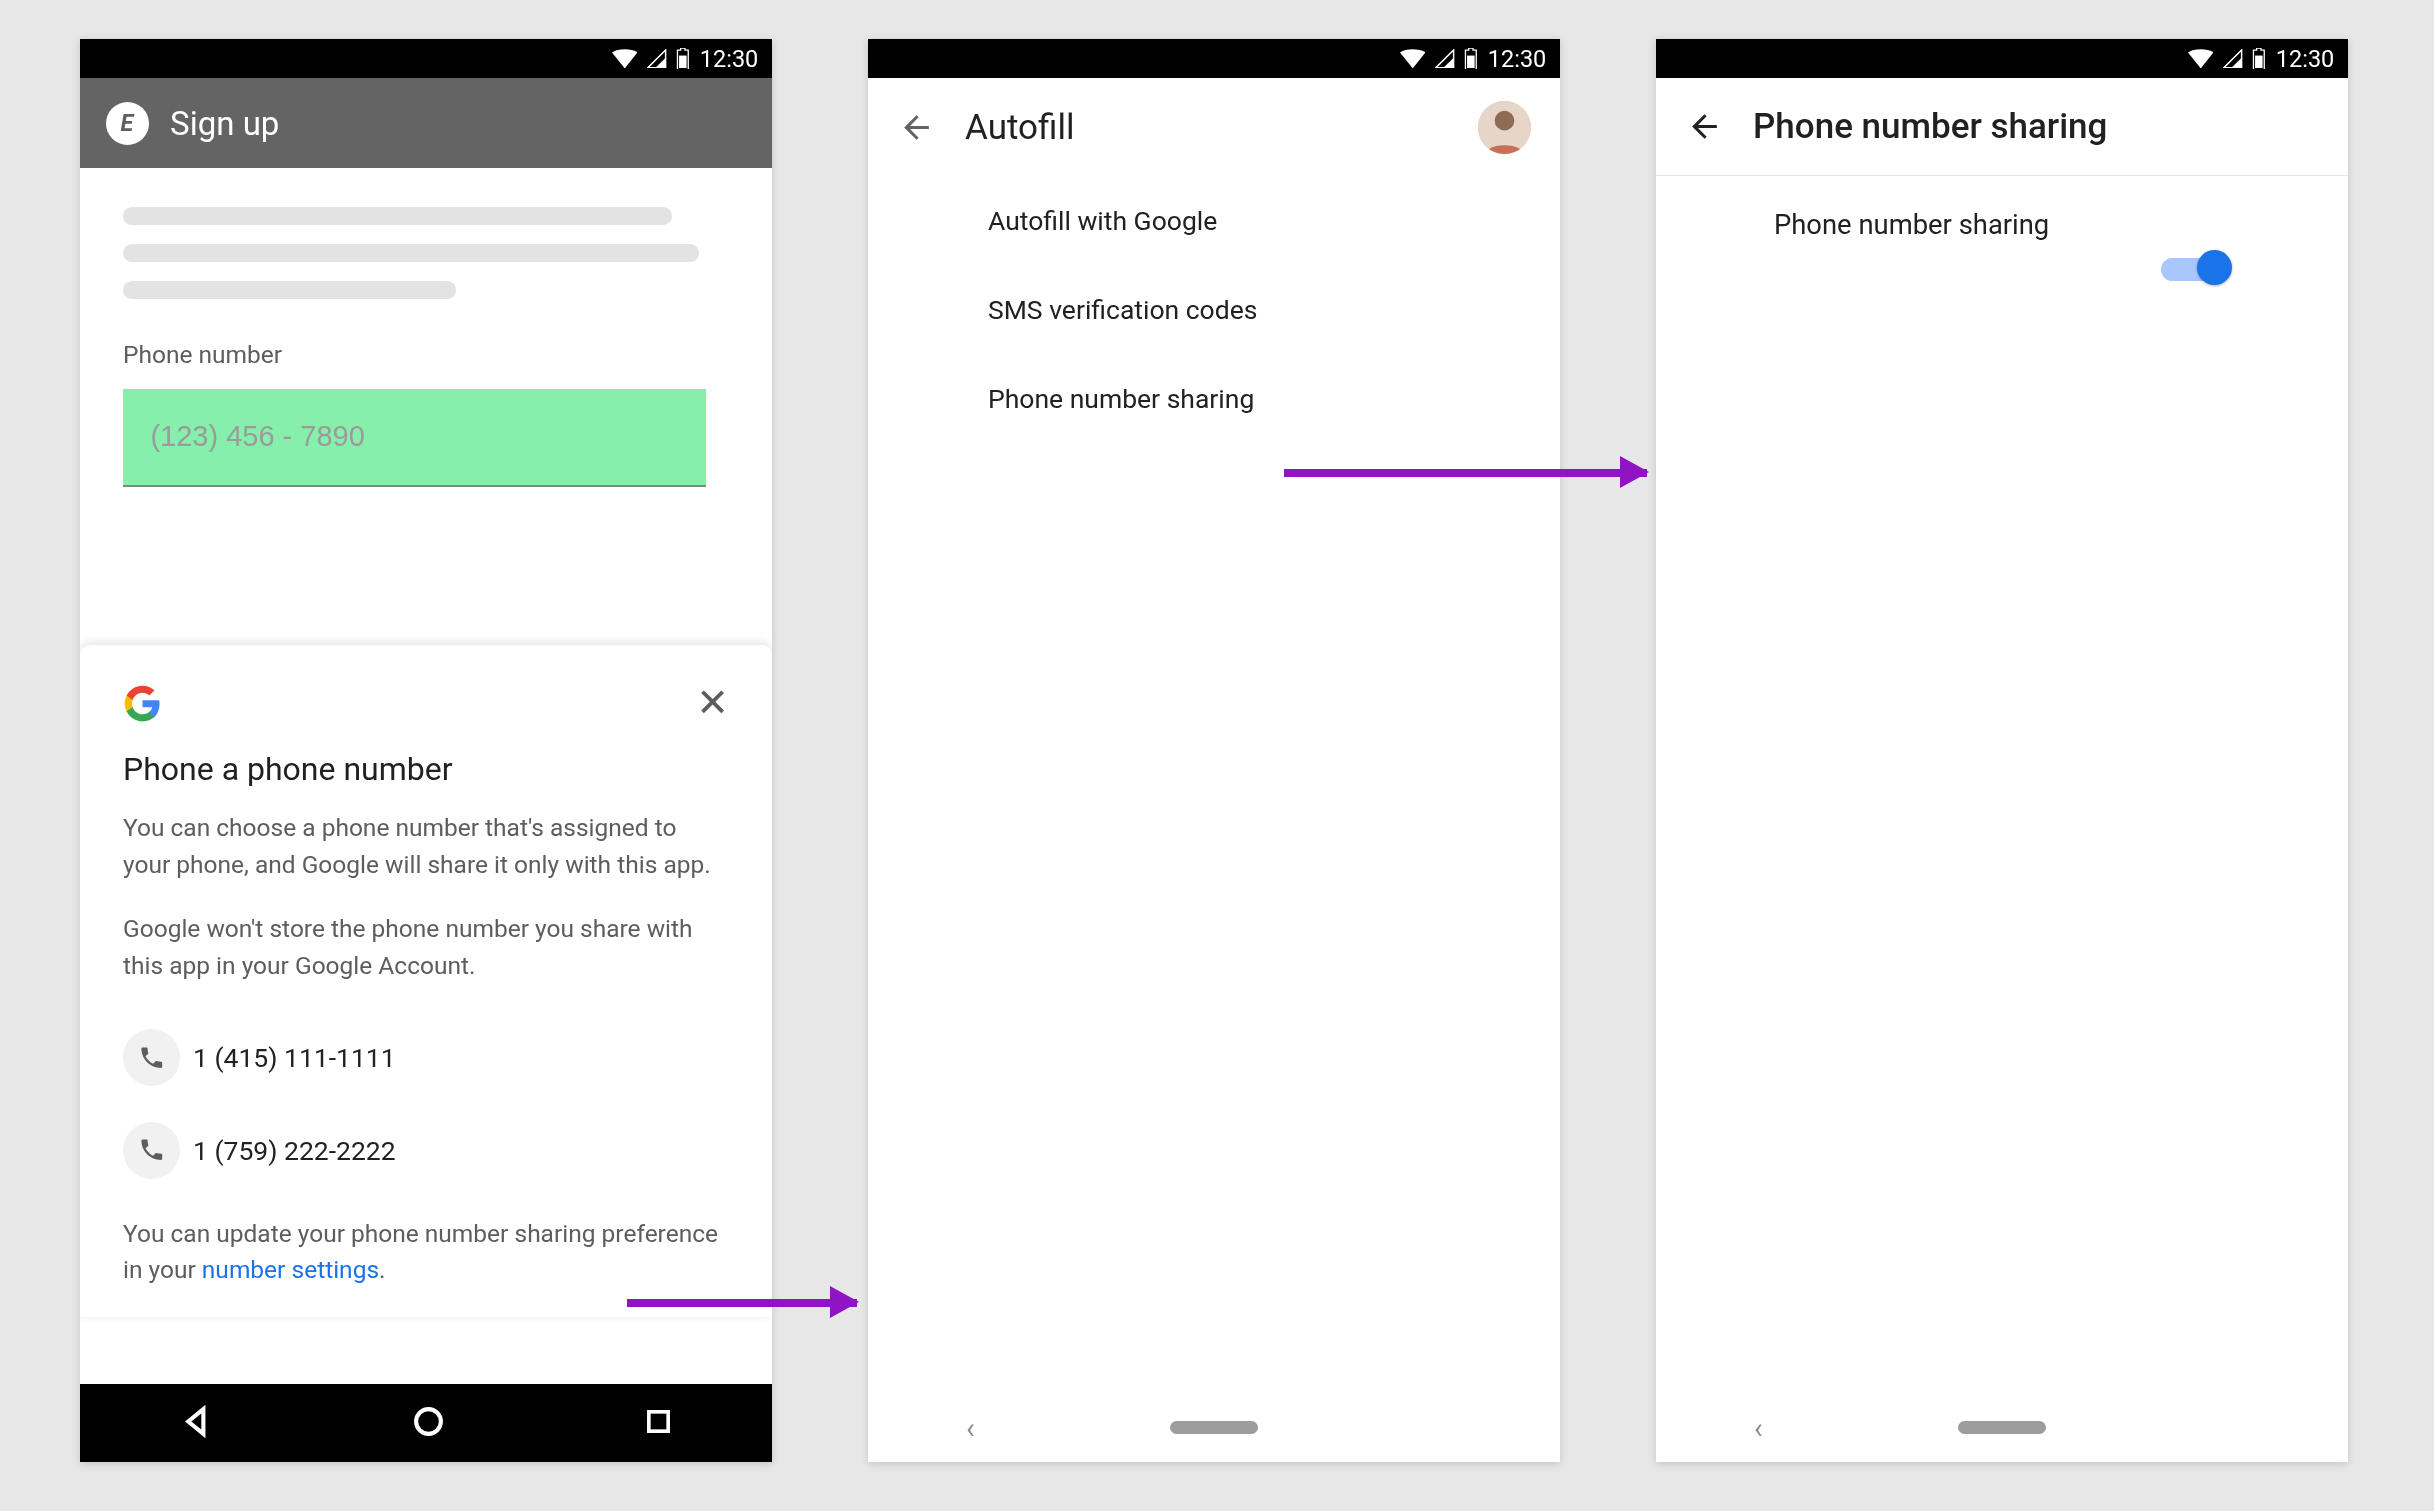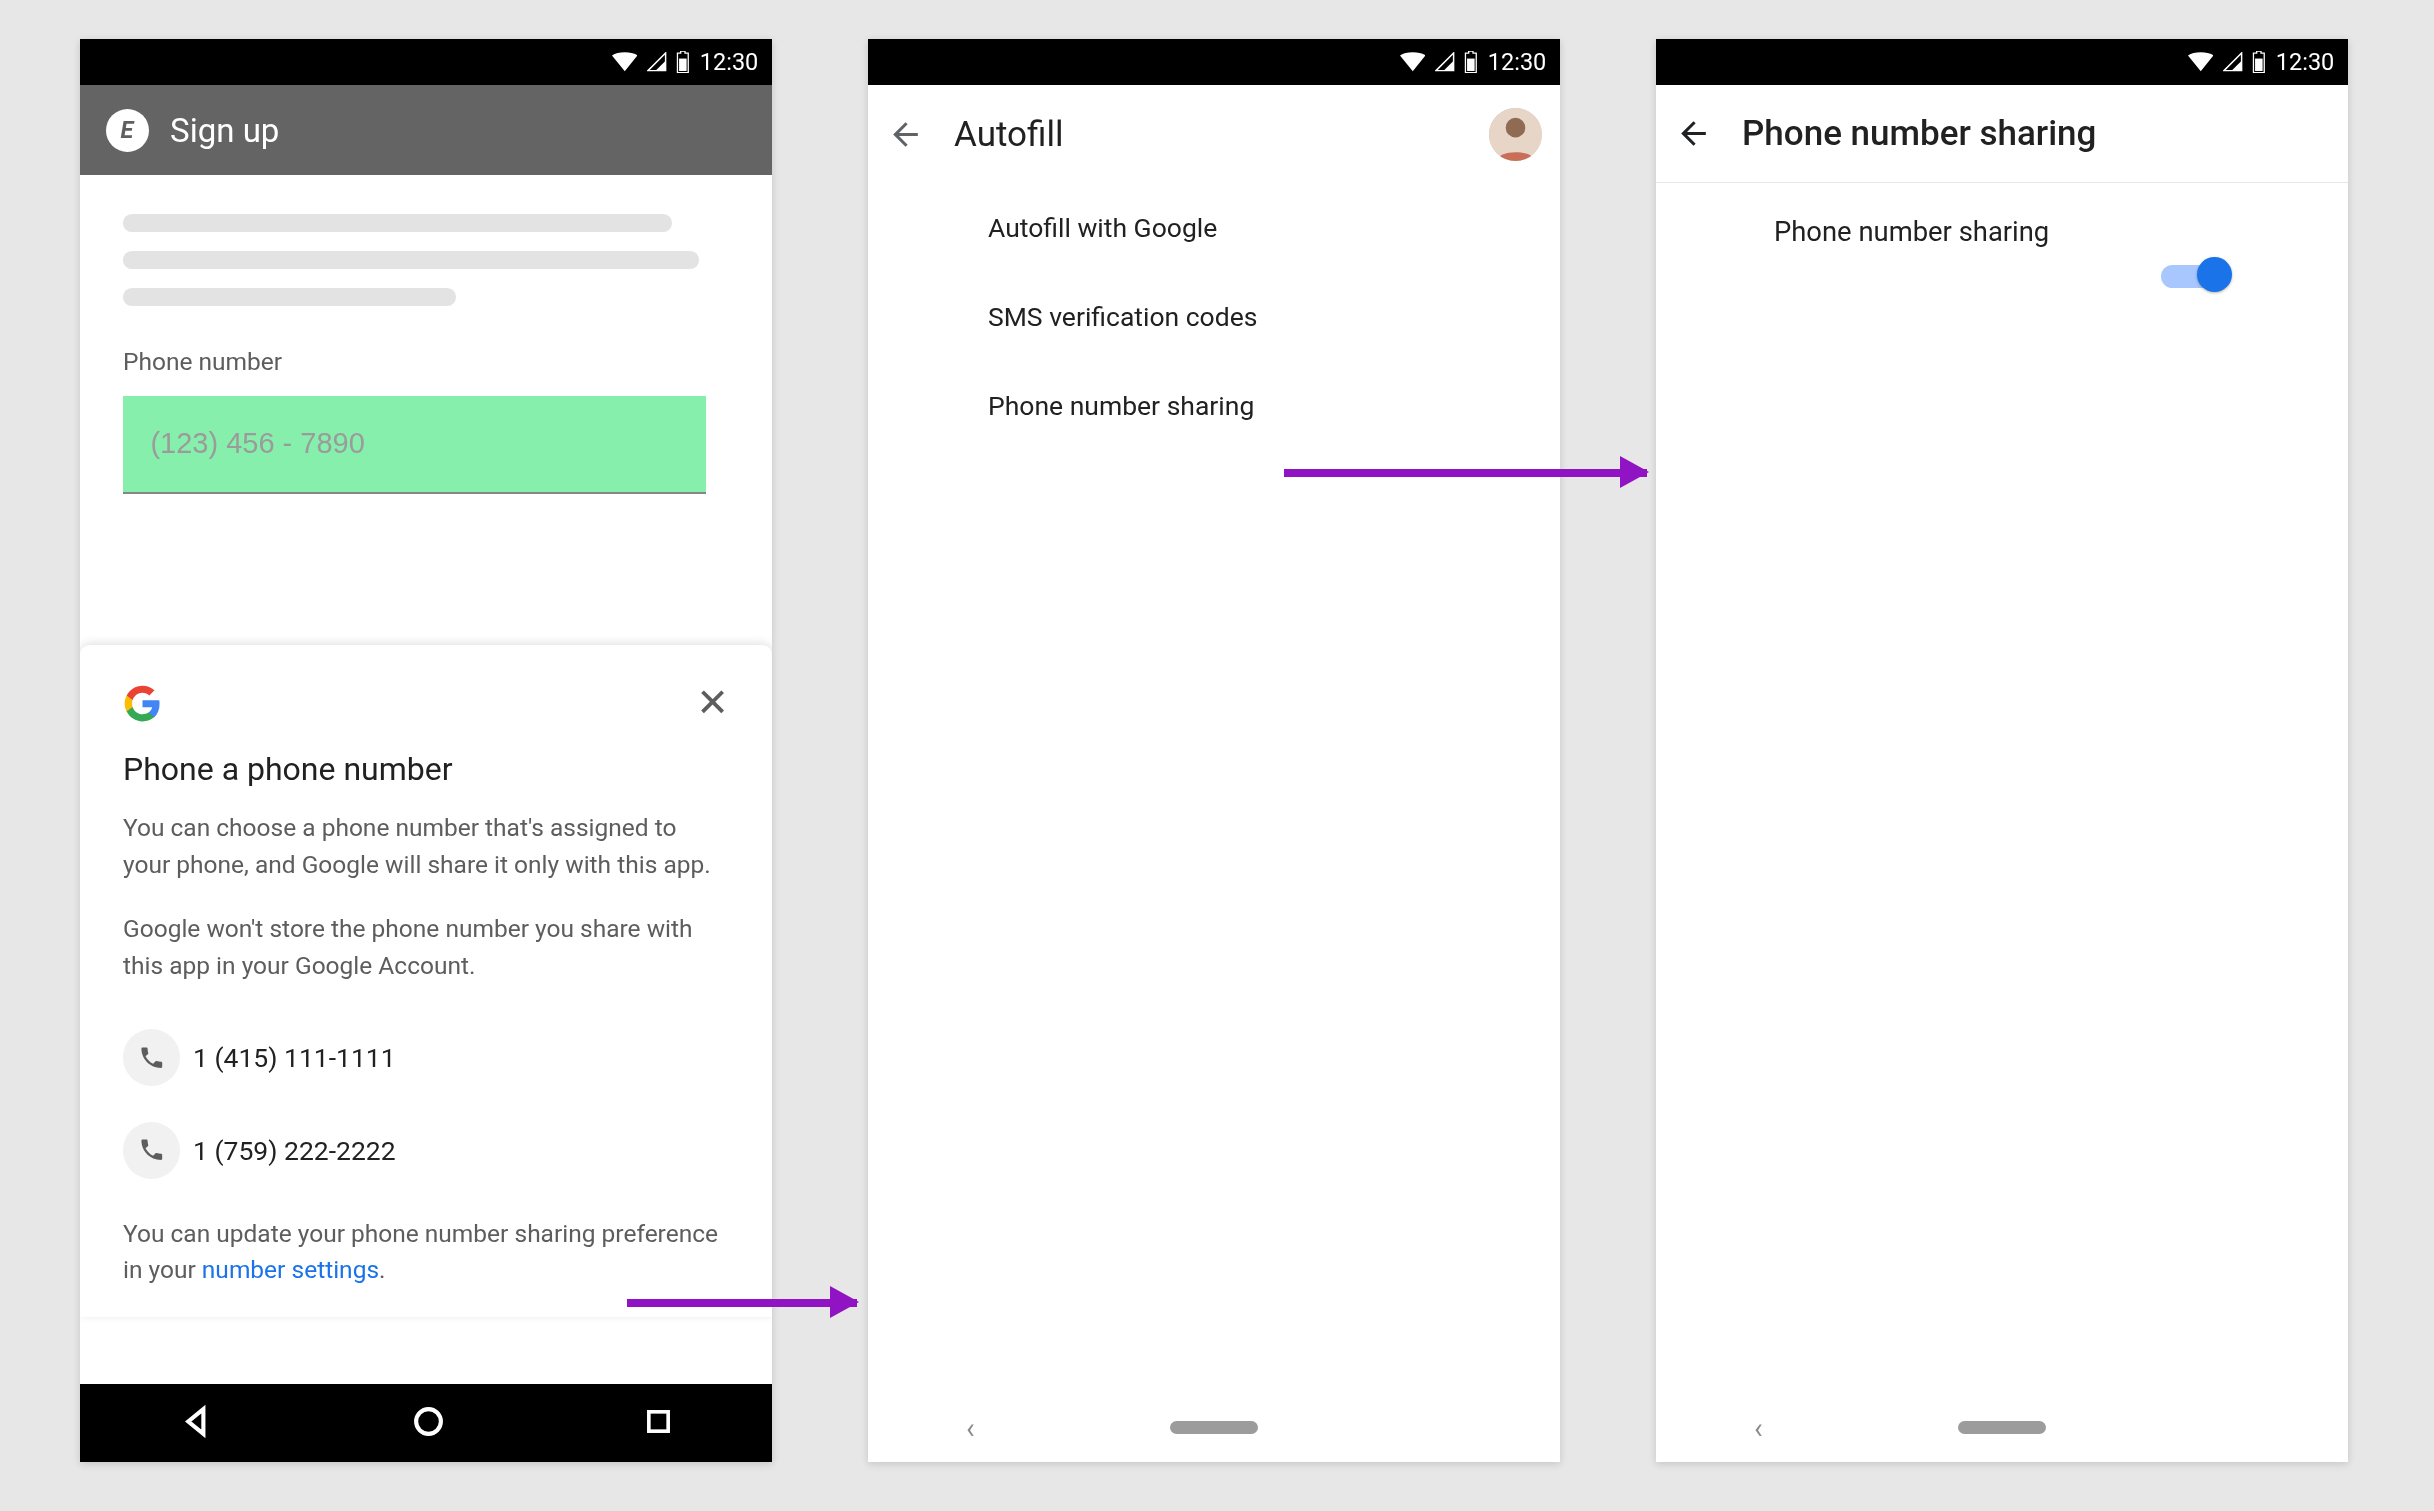--- a/index.html
+++ b/index.html
@@ -17,21 +17,21 @@
     background: #fff;
     box-shadow: 0 2px 7.8px rgba(0,0,0,0.15);
     overflow: hidden;
   }
   .phone1 { left: 80px;  top: 39px; }
   .phone2 { left: 868px; top: 39px; }
   .phone3 { left: 1656px; top: 39px; }
 
   
   .statusbar {
-    height: 46px;
+    height: 39px;
     background: #000;
     color: #fff;
     display: flex;
     align-items: center;
     justify-content: flex-end;
     padding: 0 13.7px;
     gap: 9.8px;
     font-size: 23.5px;
     font-weight: 400;
   }
@@ -110,21 +110,21 @@
     position:absolute; left:0; right:0; bottom:0;
     height: 78px; background:#000;
     display:flex; align-items:center; justify-content:space-around;
   }
   .navbar svg { stroke:#fff; fill:none; stroke-width:3; }
 
   
   .appbar-white {
     height: 98px;
     display:flex; align-items:center;
-    padding: 0 18px;
+    padding: 0 29px;
     gap: 29px;
     border-bottom: 0;
   }
   .appbar-white.bordered { border-bottom: 1px solid #e6e6e6; }
   .appbar-white .title2 { font-size: 35px; color:#212121; font-weight: 400; flex:1; }
   .back-arrow { width:39px; height:39px; display:flex; align-items:center; justify-content:center; cursor:pointer; }
   .avatar {
     width:53px; height:53px; border-radius:50%;
     background: linear-gradient(135deg,#cdb7a5,#e7d6c7);
     overflow:hidden;

